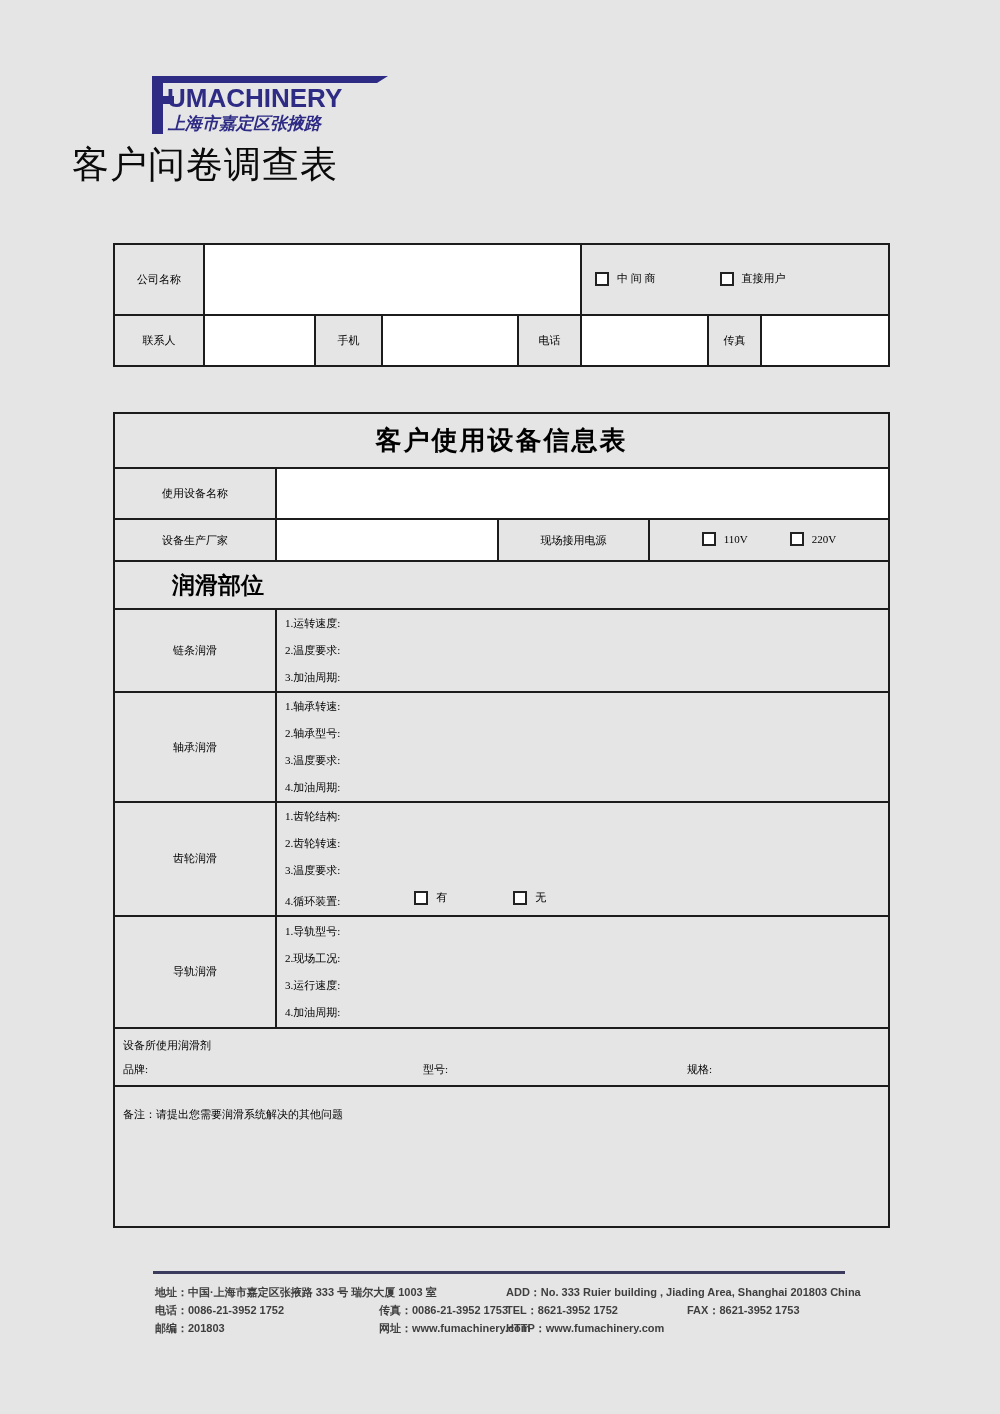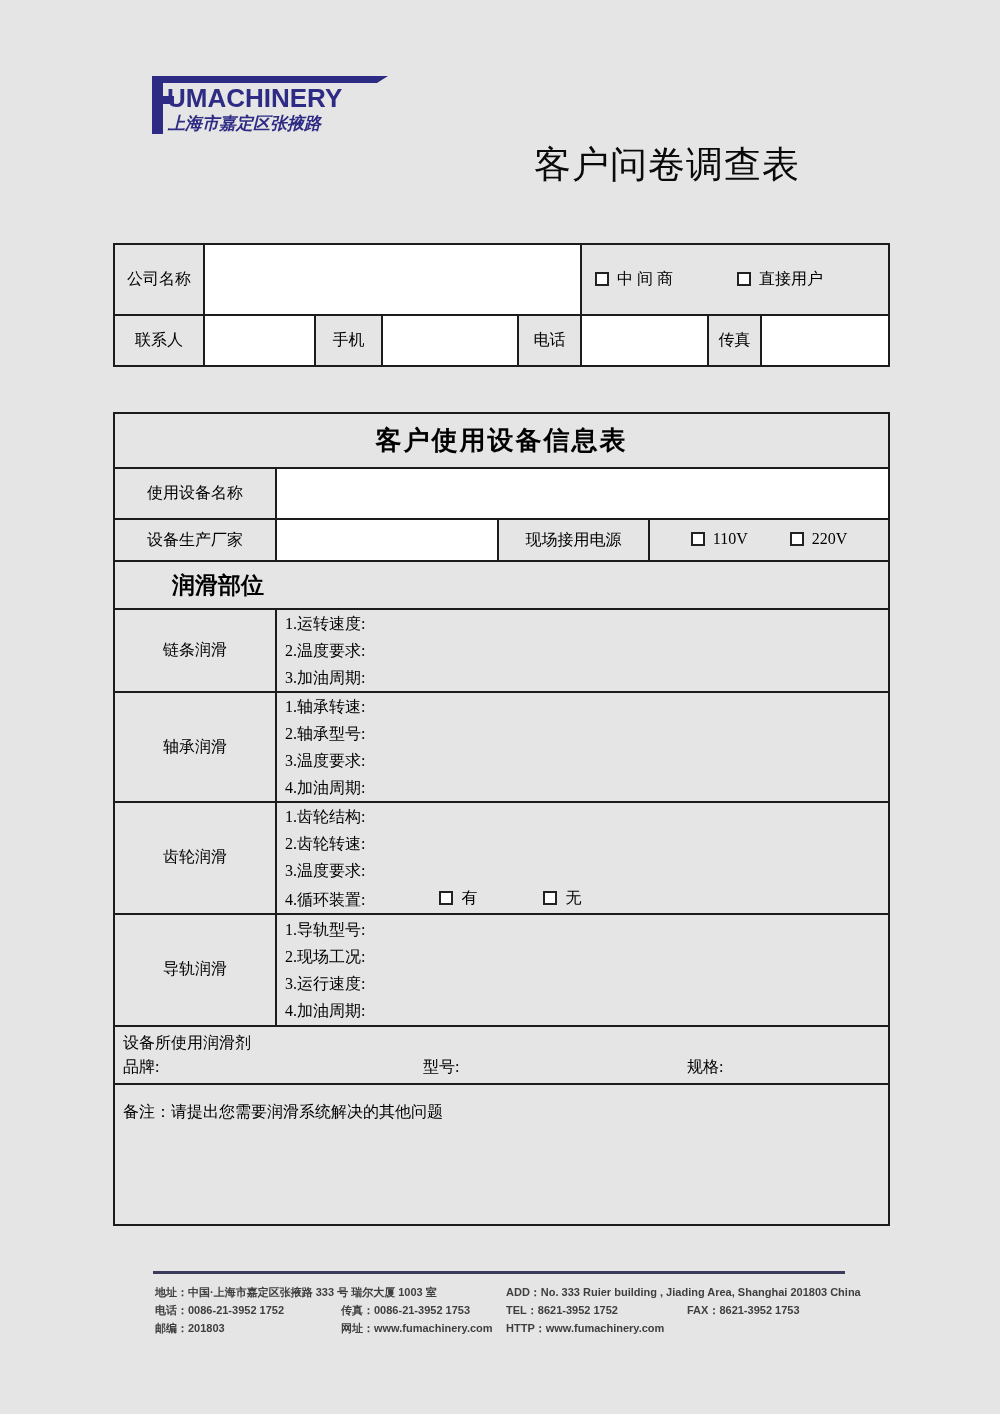--- a/index.html
+++ b/index.html
@@ -8,25 +8,25 @@
 
   
   .logo { position: absolute; left: 150px; top: 70px; width: 300px; height: 70px; }
   .logo-bar { position: absolute; left: 2px; top: 6px; width: 236px; height: 7px; background: var(--brand); clip-path: polygon(0 0, 100% 0, calc(100% - 11px) 100%, 0 100%); }
   .logo-stem { position: absolute; left: 2px; top: 6px; width: 11px; height: 58px; background: var(--brand); }
   .logo-cross { position: absolute; left: 13px; top: 26px; width: 11px; height: 8px; background: var(--brand); }
   .logo-brand { position: absolute; left: 17px; top: 13px; font-family: "Liberation Sans", "DejaVu Sans", sans-serif; font-weight: bold; font-size: 26px; letter-spacing: 0px; color: var(--brand); }
   .logo-sub { position: absolute; left: 18px; top: 42px; font-family: "Liberation Sans", "DejaVu Sans", sans-serif; font-weight: bold; font-style: italic; font-size: 17px; color: var(--brand); }
 
   
-  .doc-title { position: absolute; left: 0; top: 140px; width: 800px; padding-left: 72px; text-align: right; font-size: 37px; letter-spacing: 1px; color: #0a0a0a; }
+  .doc-title { position: absolute; left: 0; top: 140px; width: 800px; padding-left: 72px; text-align: left; font-size: 37px; letter-spacing: 1px; color: #0a0a0a; }
 
   
   table { border-collapse: collapse; table-layout: fixed; position: absolute; left: 113px; width: 775px; }
-  td, th { border: 2px solid #1c1c1c; font-size: 16px; vertical-align: middle; }
+  td, th { border: 2px solid #1c1c1c; font-size: 11px; vertical-align: middle; }
   .t-contact { top: 243px; }
   .t-equip { top: 412px; }
   .lbl { text-align: center; }
   .fill { background: #fff; }
 
   .cb { display: inline-block; width: 14px; height: 14px; border: 2px solid #222; background: #fff; vertical-align: -2px; margin-right: 8px; flex: 0 0 auto; }
   .cb-group { display: inline-flex; align-items: center; white-space: nowrap; }
 
   .checkbox-cell { padding-left: 13px; }
   .checkbox-cell .gap { display: inline-block; width: 64px; }
@@ -44,21 +44,21 @@
   .lube-line2 { position: relative; height: 24px; }
   .lube-model { position: absolute; left: 300px; top: 0; }
   .lube-spec { position: absolute; left: 564px; top: 0; }
   .remark-cell { vertical-align: top; padding: 15px 8px; line-height: 24px; }
 
   
   .footer-rule { position: absolute; left: 153px; top: 1271px; width: 692px; height: 3px; background: var(--rule); }
   .footer { position: absolute; top: 1283px; font-family: "Liberation Sans", "DejaVu Sans", sans-serif; font-size: 11px; font-weight: bold; color: #3f3f3f; line-height: 18px; white-space: nowrap; }
   .footer-left { left: 155px; }
   .footer-right { left: 506px; }
-  .fw { display: inline-block; width: 186px; }
+  .fw { display: inline-block; width: 224px; }
   .fw2 { display: inline-block; width: 181px; }
 </style>
 </head>
 <body>
 
 <div class="page">
 
   <div class="logo">
     <div class="logo-bar"></div>
     <div class="logo-stem"></div>

